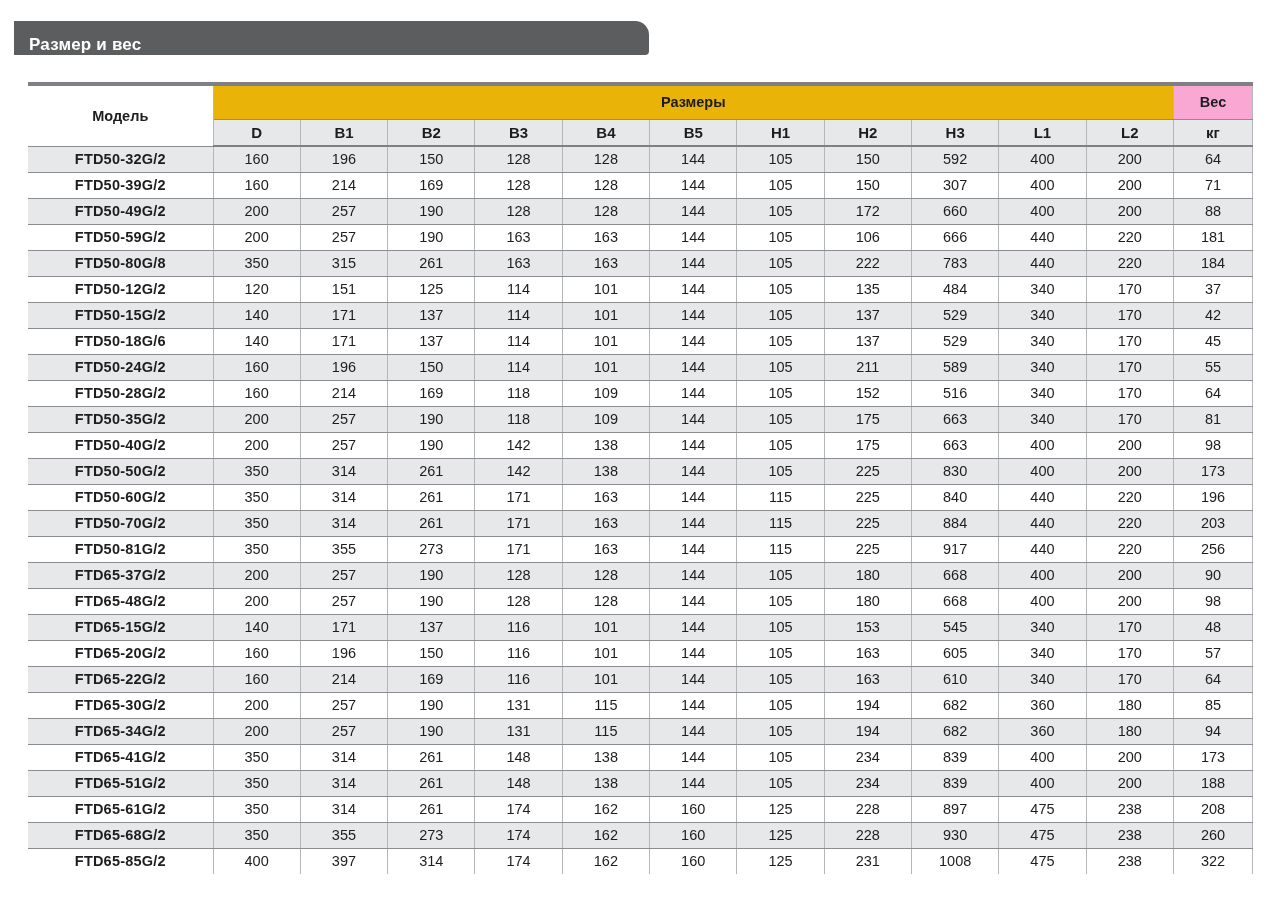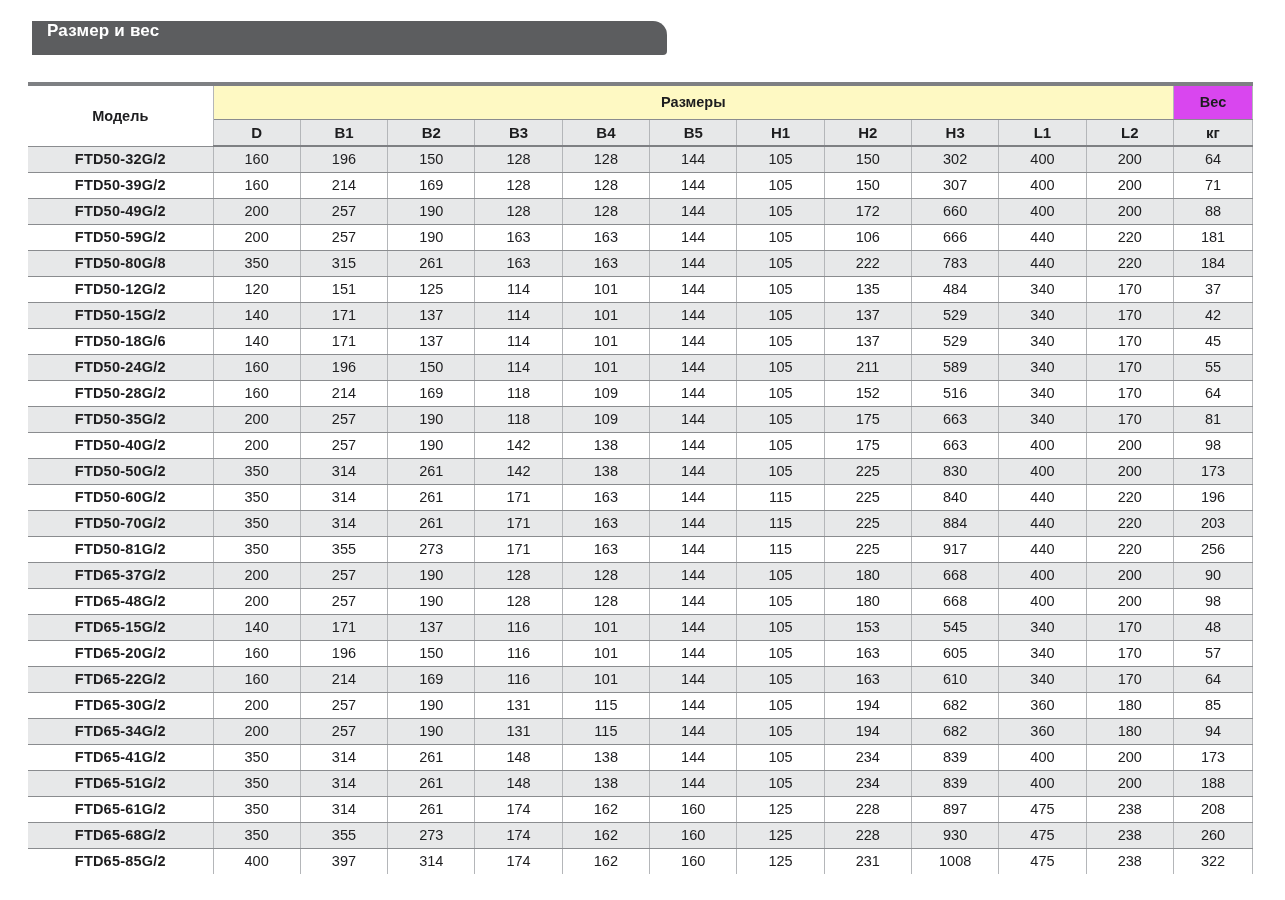--- a/index.html
+++ b/index.html
@@ -10,24 +10,24 @@
     --thick:#7e8083;
     --ink:#1d1d1f;
   }
   html,body{margin:0;padding:0;background:#ffffff;}
   body{
     width:1285px;height:900px;position:relative;overflow:hidden;
     font-family:"Liberation Sans", sans-serif;color:var(--ink);
     -webkit-font-smoothing:antialiased;
   }
   .banner{
-    position:absolute;left:32px;top:21px;width:635px;height:34px;
+    position:absolute;left:14px;top:21px;width:635px;height:34px;
     background:var(--banner-bg);
     border-radius:0 14px 4px 0;
-    display:flex;align-items:flex-start;
+    display:flex;align-items:flex-end;
     padding-left:15px;box-sizing:border-box;
   }
   .banner span{
     color:#ffffff;font-weight:bold;font-size:17px;letter-spacing:.2px;
   }
   table.spec{
     position:absolute;left:28px;top:72px;width:1225px;
     border-collapse:collapse;table-layout:fixed;
     border-top:4px solid var(--thick);
     margin-top:10px;
@@ -42,22 +42,22 @@
     padding:0 4px;
     font-size:14.5px;
   }
   
   table.spec tr > *:first-child{border-left:none;}
   table.spec thead tr:first-child > *{border-top:none;}
   table.spec tbody tr:last-child > *{border-bottom:none;}
 
   
   th.model-h{width:185px;background:#ffffff;font-weight:bold;font-size:15px;}
-  th.dims-h{background:#fef9c3;font-weight:bold;font-size:15px;height:35px;border-bottom:1px solid #cfd1d3;}
-  th.weight-h{width:79px;background:#d946ef;font-weight:bold;font-size:15px;border-bottom:1px solid #cfd1d3;}
+  th.dims-h{background:#eab308;font-weight:bold;font-size:15px;height:35px;border-bottom:1px solid #cfd1d3;}
+  th.weight-h{width:79px;background:#f9a8d4;font-weight:bold;font-size:15px;border-bottom:1px solid #cfd1d3;}
   tr.subhead th{
     background:var(--row-alt);font-weight:bold;font-size:15px;height:27px;
     border-bottom:2px solid var(--thick);border-top:1px solid #cfd1d3;
   }
   tr.subhead th.dim-col{width:87px;}
 
   
   tbody td{height:26px;background:#ffffff;}
   tbody tr.alt td{background:var(--row-alt);}
   td.model-cell{font-weight:bold;letter-spacing:.2px;}
@@ -97,21 +97,21 @@
       <tr class="alt">
         <td class="model-cell">FTD50-32G/2</td>
         <td>160</td>
         <td>196</td>
         <td>150</td>
         <td>128</td>
         <td>128</td>
         <td>144</td>
         <td>105</td>
         <td>150</td>
-        <td>302</td>
+        <td>592</td>
         <td>400</td>
         <td>200</td>
         <td class="weight-cell">64</td>
       </tr>
       <tr>
         <td class="model-cell">FTD50-39G/2</td>
         <td>160</td>
         <td>214</td>
         <td>169</td>
         <td>128</td>

